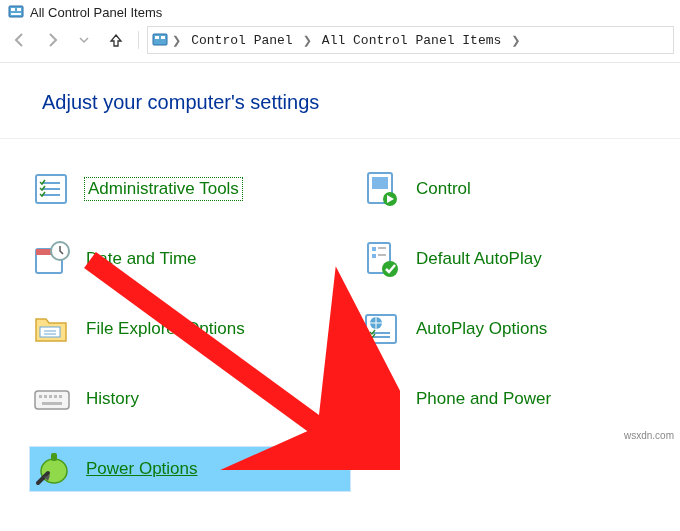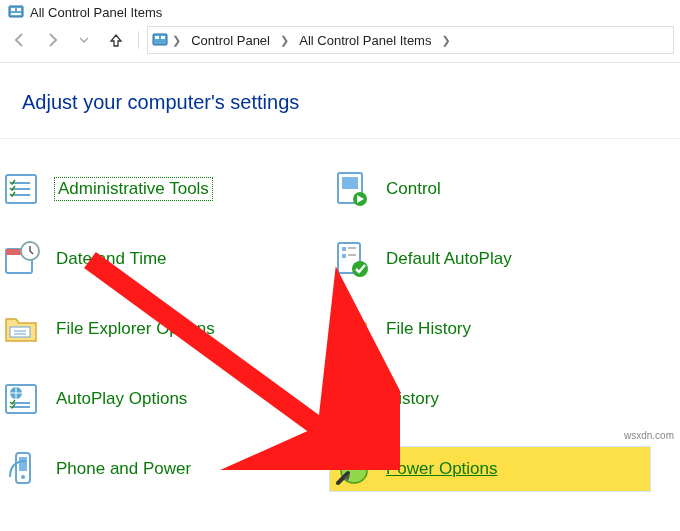--- a/index.html
+++ b/index.html
@@ -49,48 +49,51 @@
     align-items: center;
     border: 1px solid #ddd;
     height: 28px;
     padding: 0 4px;
     font-size: 13px;
     gap: 2px;
   }
   .crumb {
     padding: 0 6px;
     white-space: nowrap;
+    font-family: Liberation Mono, monospace;
   }
   .crumb-sep { color:#777; font-size:11px; padding:0 2px;}
   .cp-icon-sm {
     width:16px; height:16px;
     display:inline-block;
   }
   .heading {
     color: #003399;
     font-size: 20px;
     font-weight: 400;
     padding: 28px 0 24px 22px;
+    margin-left: 20px;
   }
   .divider { height:1px; background:#eee; margin-bottom:28px;}
   .grid {
     display: grid;
     grid-template-columns: 320px 320px;
     column-gap: 10px;
     row-gap: 26px;
+    padding-left: 30px;
   }
   .item {
     display: flex;
     align-items: center;
     gap: 14px;
     height: 44px;
     padding: 2px 6px 2px 2px;
   }
   .item.hover {
-    background: #fde047;
+    background: #7dd3fc;
     outline: 1px solid #cde6f9;
   }
   .item-icon {
     width: 40px; height: 40px;
     flex-shrink: 0;
   }
   .item-label {
     color: #0a7a0a;
     font-size: 17px;
   }
@@ -228,31 +231,20 @@
     <span class="item-icon">
       <svg viewBox="0 0 40 40">
           <path d="M4 10 h10 l3 4 h17 v18 h-30 z" fill="#ffe08a" stroke="#d6a93a" stroke-width="1.5"></path>
           <rect x="8" y="18" width="20" height="10" fill="#fff" stroke="#6aa6d6"></rect>
           <path d="M12 22 h12 M12 25 h12" stroke="#6aa6d6"></path>
         </svg>
     </span>
     <span class="item-label">File Explorer Options</span>
   </div>
 
-  <div class="item">
-    <span class="item-icon">
-      <svg viewBox="0 0 40 40">
-          <path d="M4 10 h10 l3 4 h17 v18 h-30 z" fill="#ffe08a" stroke="#d6a93a" stroke-width="1.5"></path>
-          <circle cx="28" cy="28" r="9" fill="#fff" stroke="#2fa82f" stroke-width="2"></circle>
-          <path d="M28 23 v5 l3 2" stroke="#2fa82f" stroke-width="1.8" fill="none"></path>
-          <path d="M22 22 l-3 3 l3 3" stroke="#2fa82f" stroke-width="1.8" fill="none"></path>
-        </svg>
-    </span>
-    <span class="item-label">File History</span>
-  </div>
 
   <div class="item">
     <span class="item-icon">
       <svg viewBox="0 0 40 40">
           <rect x="4" y="6" width="30" height="28" rx="2" fill="#fff" stroke="#6aa6d6" stroke-width="2"></rect>
           <circle cx="14" cy="14" r="6" fill="#5aa7d6"></circle>
           <path d="M8 14 h12 M14 8 v12" stroke="#fff" stroke-width="1"></path>
           <path d="M10 24 h18 M10 28 h18" stroke="#6aa6d6" stroke-width="2"></path>
           <path d="M8 23 l2 2 l3-4 M8 27 l2 2 l3-4" stroke="#2b8a2b" stroke-width="1.3" fill="none"></path>
         </svg>

